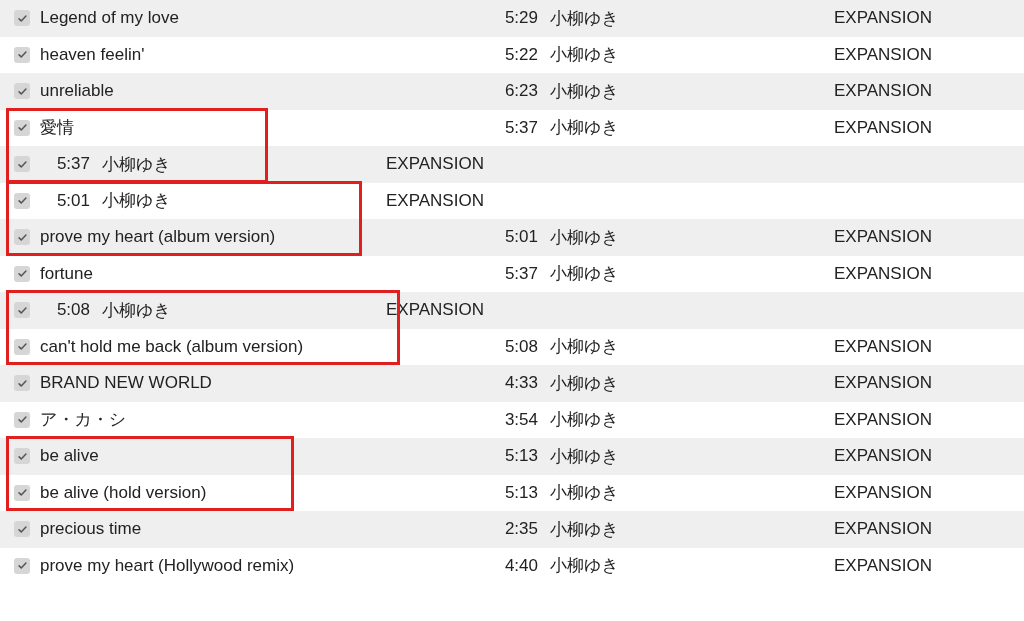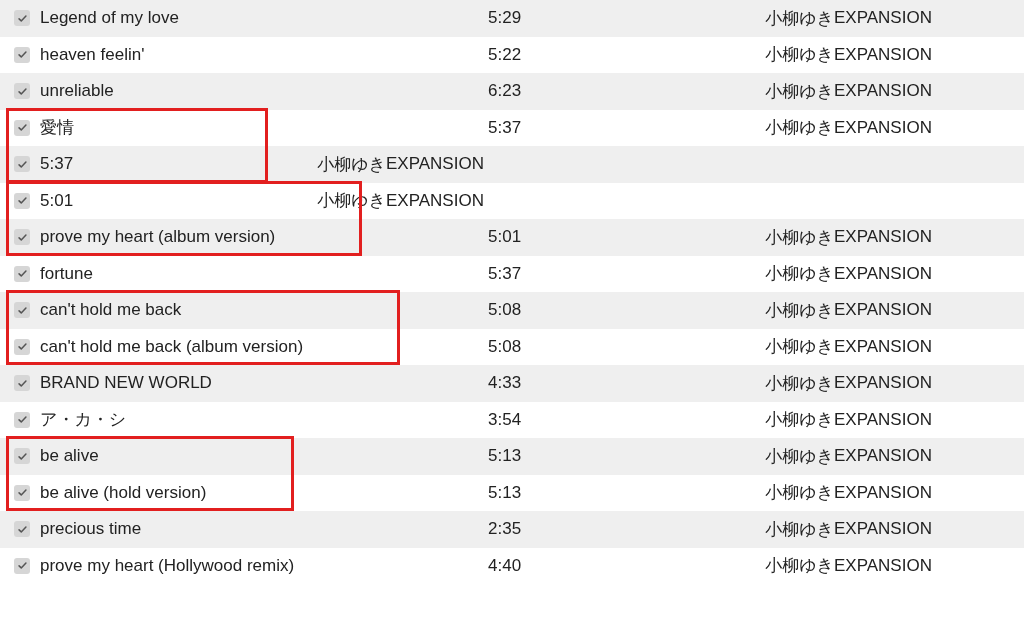--- a/index.html
+++ b/index.html
@@ -21,22 +21,22 @@
     align-items: center;
     height: 36.5px;
     padding-left: 14px;
     white-space: nowrap;
   }
   .track-row.odd  { background: #efefef; }
   .track-row.even { background: #ffffff; }
 
   .col-check  { flex: 0 0 26px; display:flex; align-items:center; }
   .col-title  { flex: 0 0 448px; overflow:hidden; text-overflow:ellipsis; }
-  .col-time   { flex: 0 0 56px; text-align: left; padding-right: 6px; }
-  .col-artist { flex: 0 0 290px; padding-left: 6px; text-align: right; }
+  .col-time   { flex: 0 0 56px; text-align: right; padding-right: 6px; }
+  .col-artist { flex: 0 0 290px; padding-left: 6px; }
   .col-album  { flex: 1 1 auto; }
 
   .chk {
     width: 16px; height: 16px;
     border-radius: 3px;
     background: #d6d6d6;
     display:flex; align-items:center; justify-content:center;
     color:#555;
     font-size:12px;
     line-height:1;
@@ -158,21 +158,20 @@
       <div class="col-album">EXPANSION</div>
     </div>
     <div class="track-row odd">
       <div class="col-check">
         <div class="chk">
           <svg viewBox="0 0 16 16">
             <path d="M3 8.5 L6.2 11.5 L13 4.5"></path>
           </svg>
         </div>
       </div>
-      <div class="col-title">can't hold me back</div>
       <div class="col-time">5:08</div>
       <div class="col-artist">小柳ゆき</div>
       <div class="col-album">EXPANSION</div>
     </div>
     <div class="track-row even">
       <div class="col-check">
         <div class="chk">
           <svg viewBox="0 0 16 16">
             <path d="M3 8.5 L6.2 11.5 L13 4.5"></path>
           </svg>

